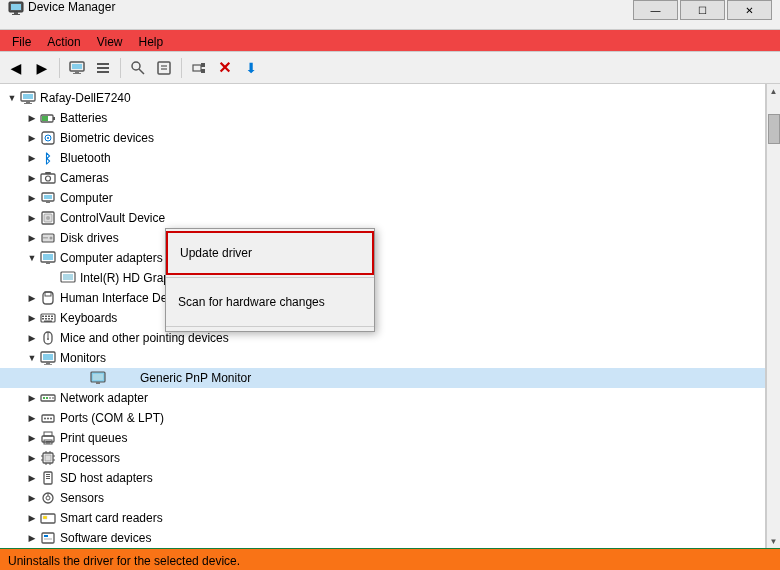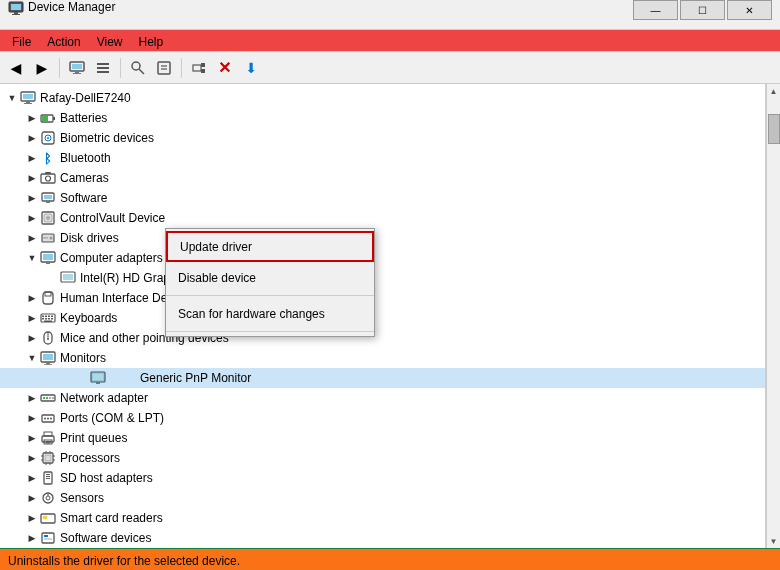--- a/index.html
+++ b/index.html
@@ -163,21 +163,21 @@
       left: 165px;
       top: 228px;
       width: 210px;
       background: #f0f0f0;
       border: 1px solid #999;
       box-shadow: 2px 2px 8px rgba(0,0,0,0.3);
       z-index: 100;
       padding: 2px 0;
     }
     .ctx-item {
-      height: 31px;
+      height: 44px;
       display: flex;
       align-items: center;
       padding: 0 12px;
       font-size: 12px;
       cursor: pointer;
     }
     .ctx-item.highlighted {
       background: #0078d7;
       color: #fff;
       border: 2px solid #cc0000;
@@ -327,21 +327,21 @@
 
     <div class="tree-item" style="padding-left: 24px;">
       <span class="expand-icon">▶</span>
       <span class="item-icon">
         <svg width="16" height="16" viewBox="0 0 16 16">
           <rect x="2" y="3" width="12" height="8" rx="1" fill="none" stroke="#555" stroke-width="1.3"></rect>
           <rect x="4" y="5" width="8" height="4" fill="#87ceeb"></rect>
           <rect x="6" y="11" width="4" height="2" fill="#777"></rect>
         </svg>
       </span>
-      <span class="item-label">Software</span>
+      <span class="item-label">Computer</span>
     </div>
 
     <div class="tree-item" style="padding-left: 24px;">
       <span class="expand-icon">▶</span>
       <span class="item-icon">
         <svg width="16" height="16" viewBox="0 0 16 16">
           <rect x="2" y="2" width="12" height="12" rx="1" fill="none" stroke="#555" stroke-width="1.3"></rect>
           <rect x="4" y="4" width="8" height="8" rx="1" fill="#ddd" stroke="#999" stroke-width="0.8"></rect>
           <circle cx="8" cy="8" r="2" fill="#aaa"></circle>
         </svg>
@@ -566,23 +566,20 @@
     <div class="scrollbar-thumb"></div>
     <div style="flex:1;"></div>
     <div style="width:14px;height:14px;display:flex;align-items:center;justify-content:center;font-size:8px;color:#555;cursor:pointer;">▼</div>
   </div>
 </div>
 
 <div class="context-menu">
   <div class="ctx-item update-driver">
     <span>Update driver</span>
   </div>
-  <div class="ctx-item">
-    <span>Disable device</span>
-  </div>
   <div class="ctx-sep"></div>
   <div class="ctx-item">
     <span>Scan for hardware changes</span>
   </div>
   <div class="ctx-sep"></div>
 </div>
 
 <div class="status-bar">
   <span>Uninstalls the driver for the selected device.</span>
 </div>

